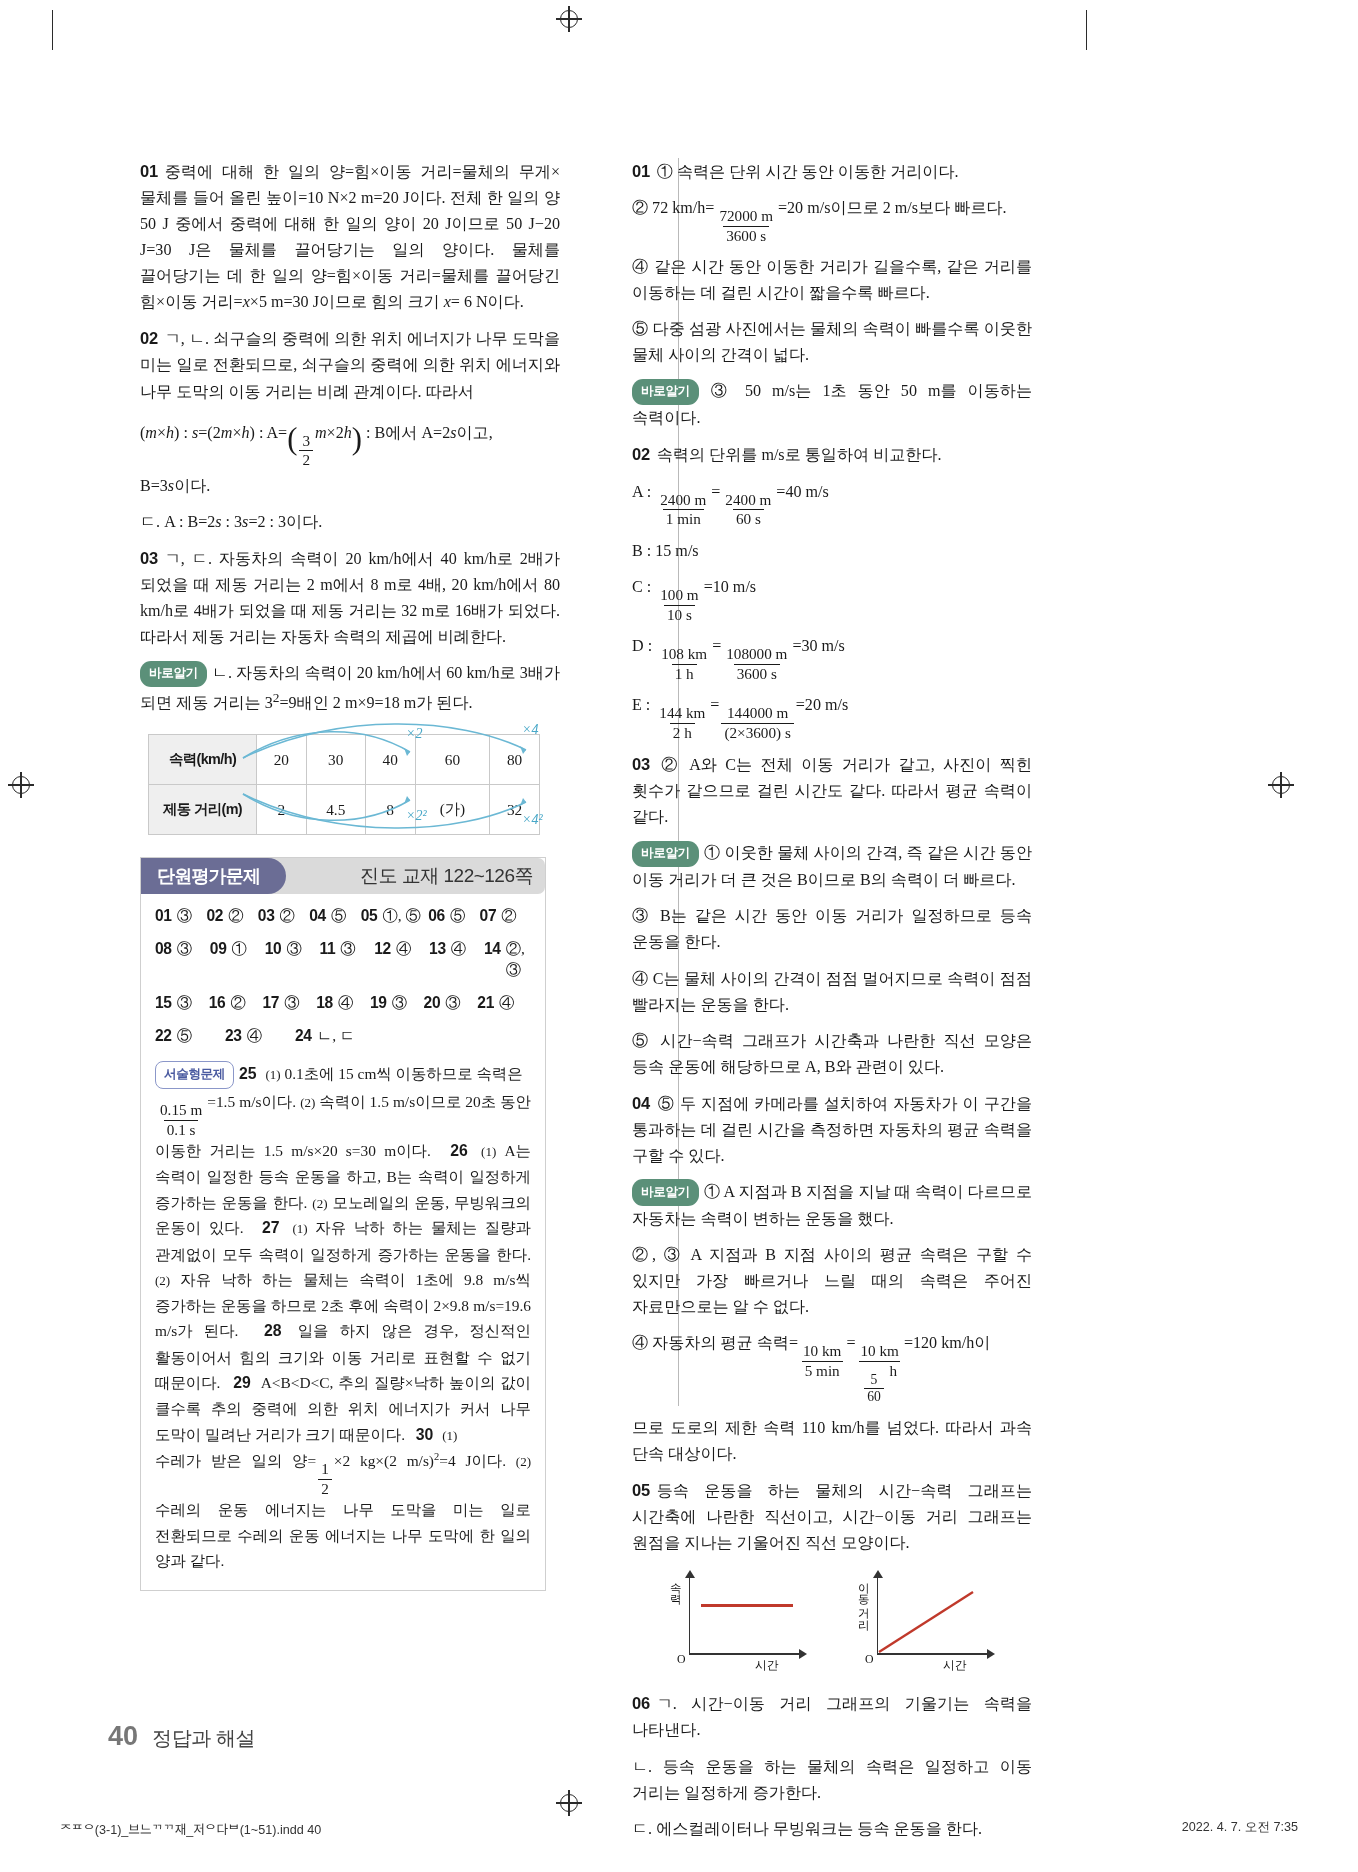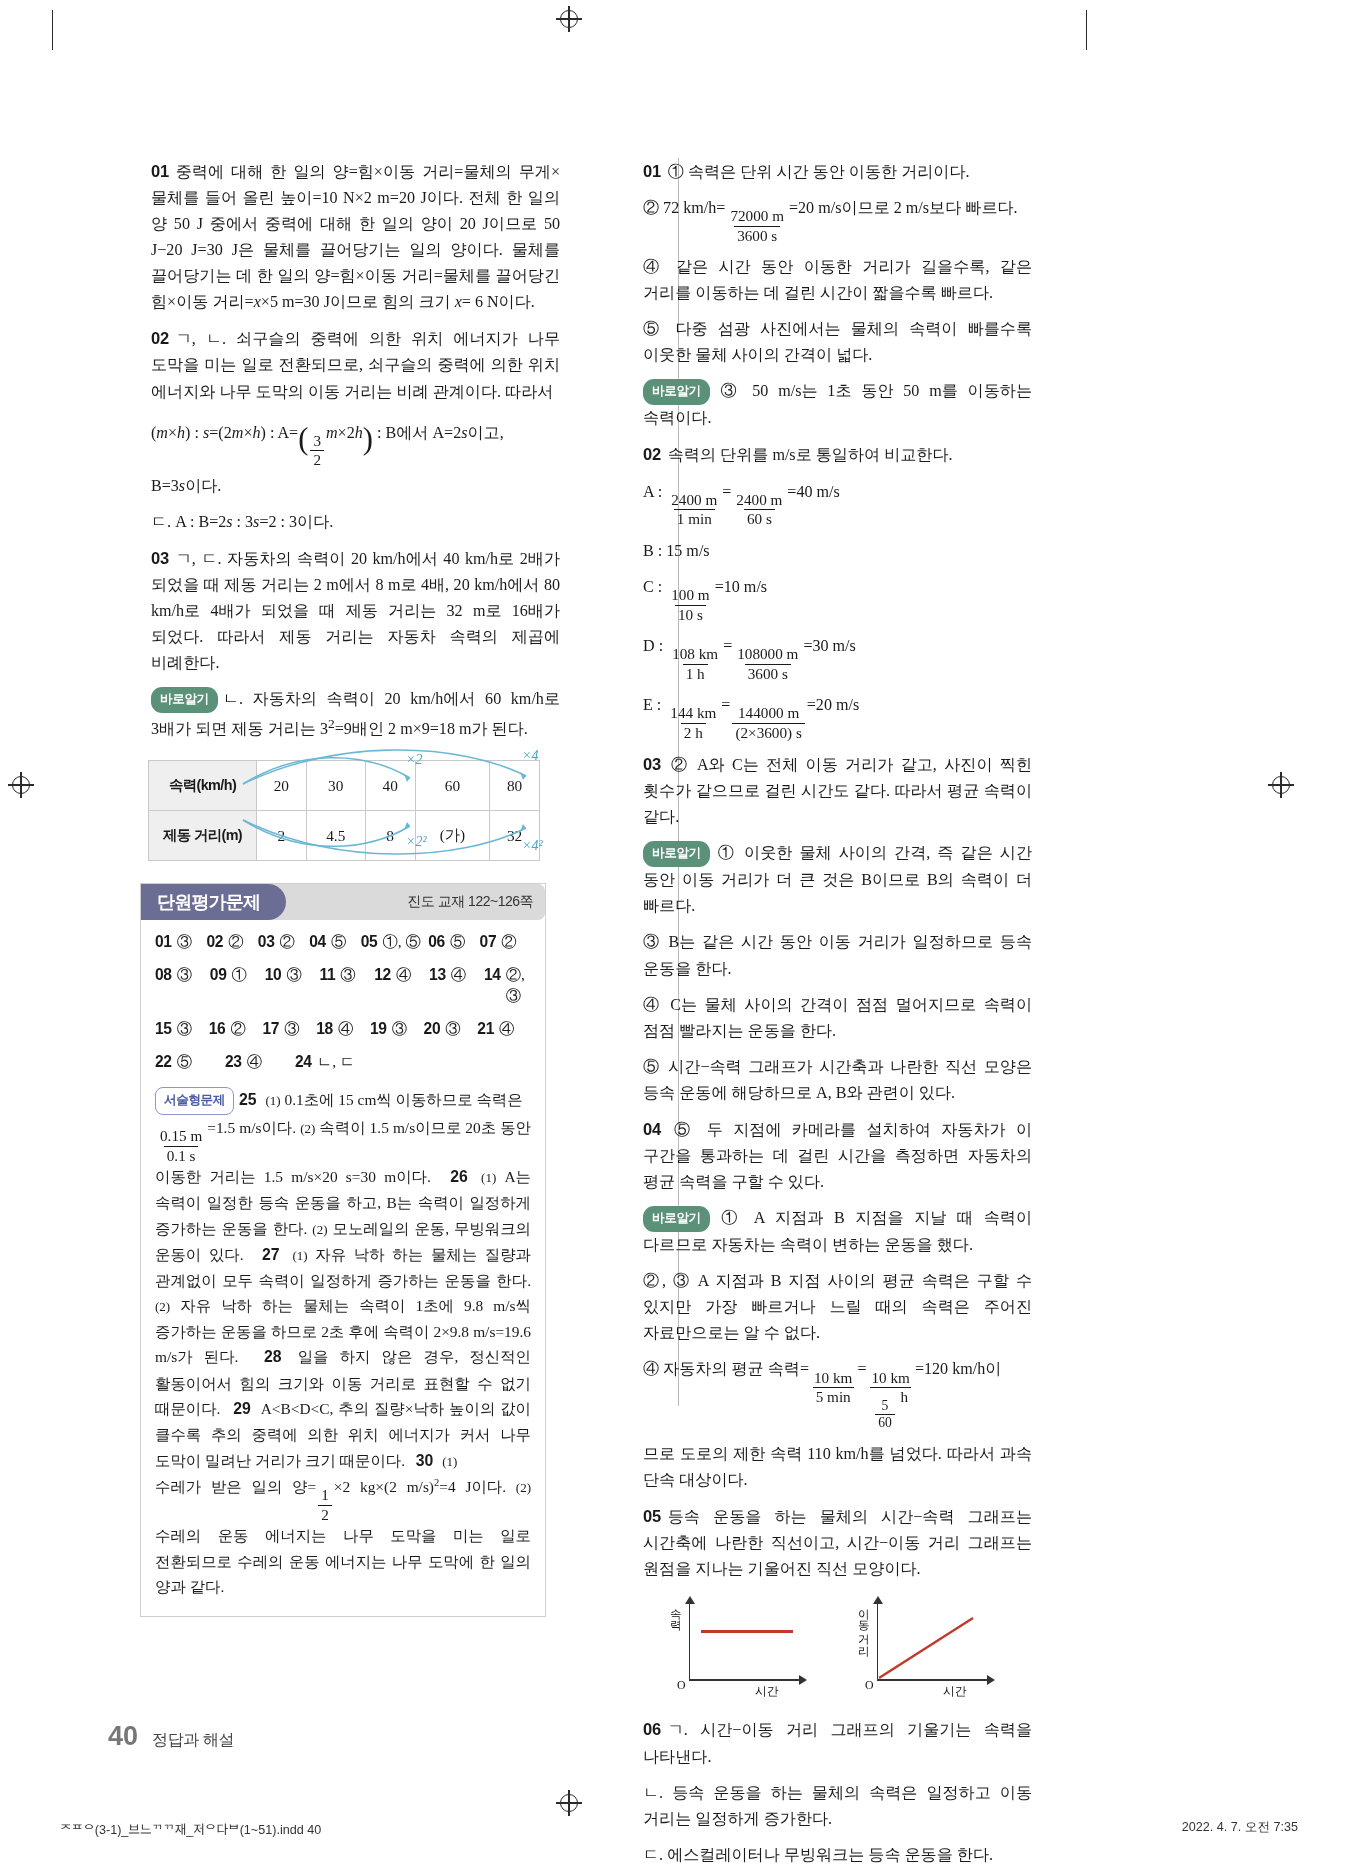--- a/index.html
+++ b/index.html
@@ -32,21 +32,21 @@
   }
   .col { width:446px; position:relative; }
   .col.left  { padding-right:26px; }
   .col.right { padding-left:46px; }
   .col-rule {
     position:absolute; left:678px; top:158px;
     width:1px; height:1248px; background:#b9b9b9;
   }
 
   p.para {
-    margin:0 0 10px 11px;
+    margin:0 0 10px 0;
     font-size:16.1px;
     line-height:1.62;
     text-align:justify;
     text-justify:inter-word;
     word-break:keep-all;
   }
   p.para.tight { margin-bottom:4px; }
   .qnum {
     font-family:"Liberation Sans","DejaVu Sans",sans-serif;
     font-weight:bold; font-size:16.5px; letter-spacing:-0.3px;
@@ -121,21 +121,21 @@
   .evalhead .tab {
     background:#6b6d95; color:#ffffff;
     font-family:"Liberation Sans","DejaVu Sans",sans-serif;
     font-weight:bold; font-size:18px; letter-spacing:-0.8px;
     height:36px; line-height:36px;
     padding:0 26px 0 16px;
     border-radius:0 18px 18px 0;
   }
   .evalhead .src {
     font-family:"Liberation Sans","DejaVu Sans",sans-serif;
-    font-size:14px; color:#333; padding-right:12px; letter-spacing:-0.5px;
+    font-size:19px; color:#333; padding-right:12px; letter-spacing:-0.5px;
   }
   .evalbody { padding:12px 14px 16px 14px; }
 
   .ansgrid { display:flex; flex-wrap:wrap; margin-bottom:2px; }
   .ansrow { display:flex; width:100%; margin-bottom:12px; }
   .ansitem {
     display:flex; align-items:baseline; gap:5px;
     font-size:15.4px;
   }
   .ansitem .n {
@@ -200,21 +200,21 @@
   .folio {
     position:absolute; left:108px; bottom:120px;
     display:flex; align-items:baseline; gap:14px;
   }
   .folio .num {
     font-family:"Liberation Sans","DejaVu Sans",sans-serif;
     font-weight:bold; font-size:27px; color:#777;
   }
   .folio .lbl {
     font-family:"Liberation Sans","DejaVu Sans",sans-serif;
-    font-size:16px; color:#444; letter-spacing:-0.4px;
+    font-size:20px; color:#444; letter-spacing:-0.4px;
   }
   .printline {
     position:absolute; left:60px; right:60px; bottom:34px;
     display:flex; justify-content:space-between;
     font-family:"Liberation Sans","DejaVu Sans",sans-serif;
     font-size:12.6px; color:#333;margin-top:44px;
   }
 </style>
 </head>
 <body>

